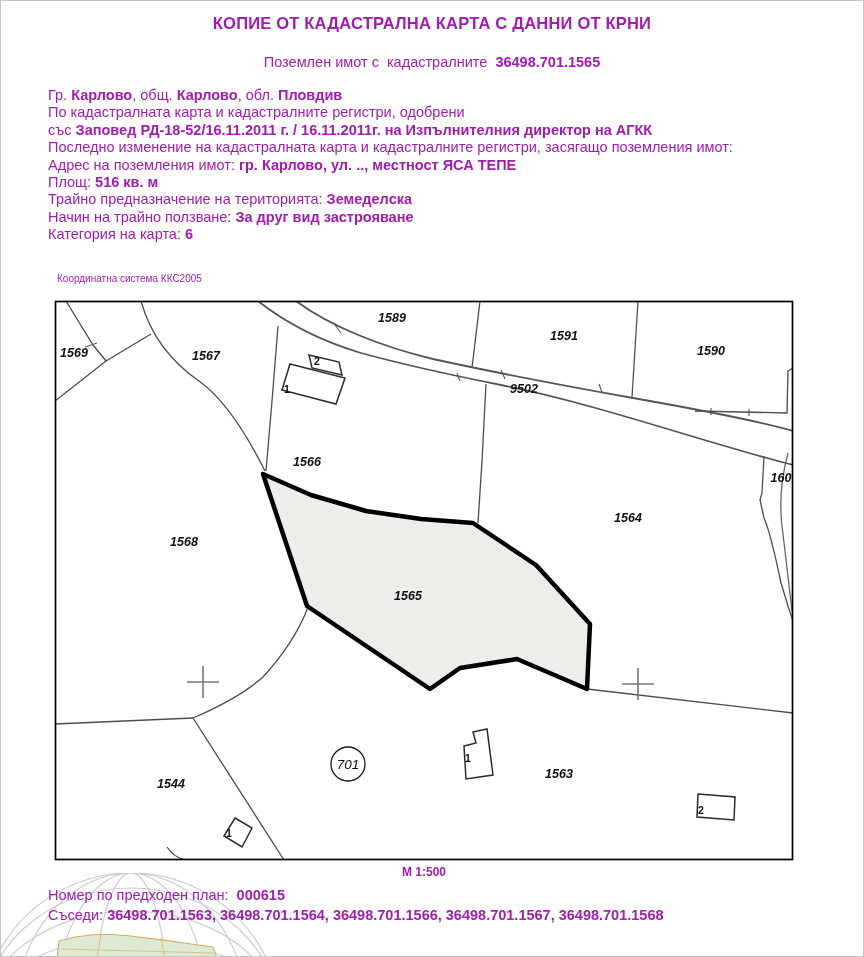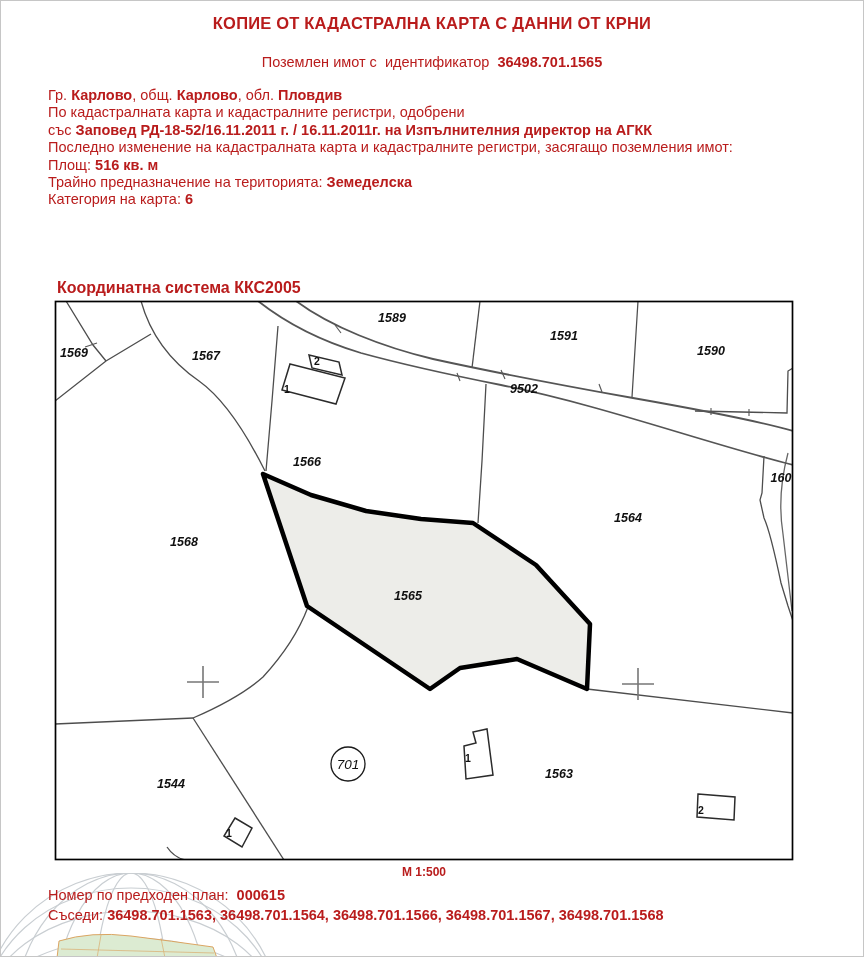--- a/index.html
+++ b/index.html
@@ -1,56 +1,58 @@
 <!DOCTYPE html>
 <html><head>
 <meta charset="utf-8">
 <style>
   html,body{margin:0;padding:0;background:#fff;}
   .page{position:relative;width:864px;height:957px;background:#fff;overflow:hidden;
         border:1px solid #c6c6c6;box-sizing:border-box;
-        font-family:"Liberation Sans",sans-serif;color:#b91c1c;}
+        font-family:"Liberation Sans",sans-serif;color:#a21caf;}
   .doc-title{position:absolute;top:13px;left:0;width:100%;text-align:center;
              font-size:16.5px;font-weight:bold;letter-spacing:.2px;}
   .doc-subtitle{position:absolute;top:53px;left:0;width:100%;text-align:center;
                 font-size:14.5px;white-space:pre;}
   .doc-subtitle .b{font-weight:bold;margin-top:33px;}
   .tblock{position:absolute;font-size:14.5px;line-height:17.4px;}
   .tblock .tline span{white-space:pre-wrap;margin-top:24px;}
   .tblock .tline .b{font-weight:bold;}
   #info-block{left:47px;top:86px;}
   #footer-block{left:47px;top:884px;line-height:20px;z-index:3;}
-  .coordsys{position:absolute;left:56px;top:278px;font-size:16px;z-index:2;font-weight:bold;}
+  .coordsys{position:absolute;left:56px;top:272px;font-size:10px;z-index:2;}
   .scale{position:absolute;left:54px;top:864px;width:738px;text-align:center;
          font-size:12px;font-weight:bold;z-index:2;}
   #map-svg{position:absolute;left:0;top:0;z-index:1;}
   #globe-svg{position:absolute;left:-20px;top:872px;z-index:0;}
   .plabel{font-family:"Liberation Sans",sans-serif;font-size:12.5px;font-weight:bold;
           font-style:italic;fill:#101010;text-anchor:middle;}
   .blabel{font-family:"Liberation Sans",sans-serif;font-size:10.5px;font-weight:bold;
           fill:#101010;text-anchor:middle;}
   .zlabel{font-family:"Liberation Sans",sans-serif;font-size:13.5px;font-style:italic;
           fill:#101010;text-anchor:middle;}
 </style>
 </head>
 <body>
 
 <div class="page">
 
   <div class="doc-title">КОПИЕ ОТ КАДАСТРАЛНА КАРТА С ДАННИ ОТ КРНИ</div>
 
-  <div class="doc-subtitle"><span>Поземлен имот с  идентификатор</span><span>  </span><span class="b">36498.701.1565</span></div>
+  <div class="doc-subtitle"><span>Поземлен имот с  кадастралните</span><span>  </span><span class="b">36498.701.1565</span></div>
 
   <div class="tblock" id="info-block">
       <div class="tline"><span>Гр. </span><span class="b">Карлово</span><span>, общ. </span><span class="b">Карлово</span><span>, обл. </span><span class="b">Пловдив</span></div>
       <div class="tline"><span>По кадастралната карта и кадастралните регистри, одобрени</span></div>
       <div class="tline"><span>със </span><span class="b">Заповед РД-18-52/16.11.2011 г. / 16.11.2011г. на Изпълнителния директор на АГКК</span></div>
       <div class="tline"><span>Последно изменение на кадастралната карта и кадастралните регистри, засягащо поземления имот:</span></div>
+      <div class="tline"><span>Адрес на поземления имот: </span><span class="b">гр. Карлово, ул. .., местност ЯСА ТЕПЕ</span></div>
       <div class="tline"><span>Площ: </span><span class="b">516 кв. м</span></div>
       <div class="tline"><span>Трайно предназначение на територията: </span><span class="b">Земеделска</span></div>
+      <div class="tline"><span>Начин на трайно ползване: </span><span class="b">За друг вид застрояване</span></div>
       <div class="tline"><span>Категория на карта: </span><span class="b">6</span></div>
     </div>
 
   <div class="coordsys">Координатна система ККС2005</div>
 
   <svg id="map-svg" width="864" height="957" viewBox="0 0 864 957">
     <defs>
       <clipPath id="mapclip">
           <rect x="54" y="300" width="738" height="559"></rect>
         </clipPath>

